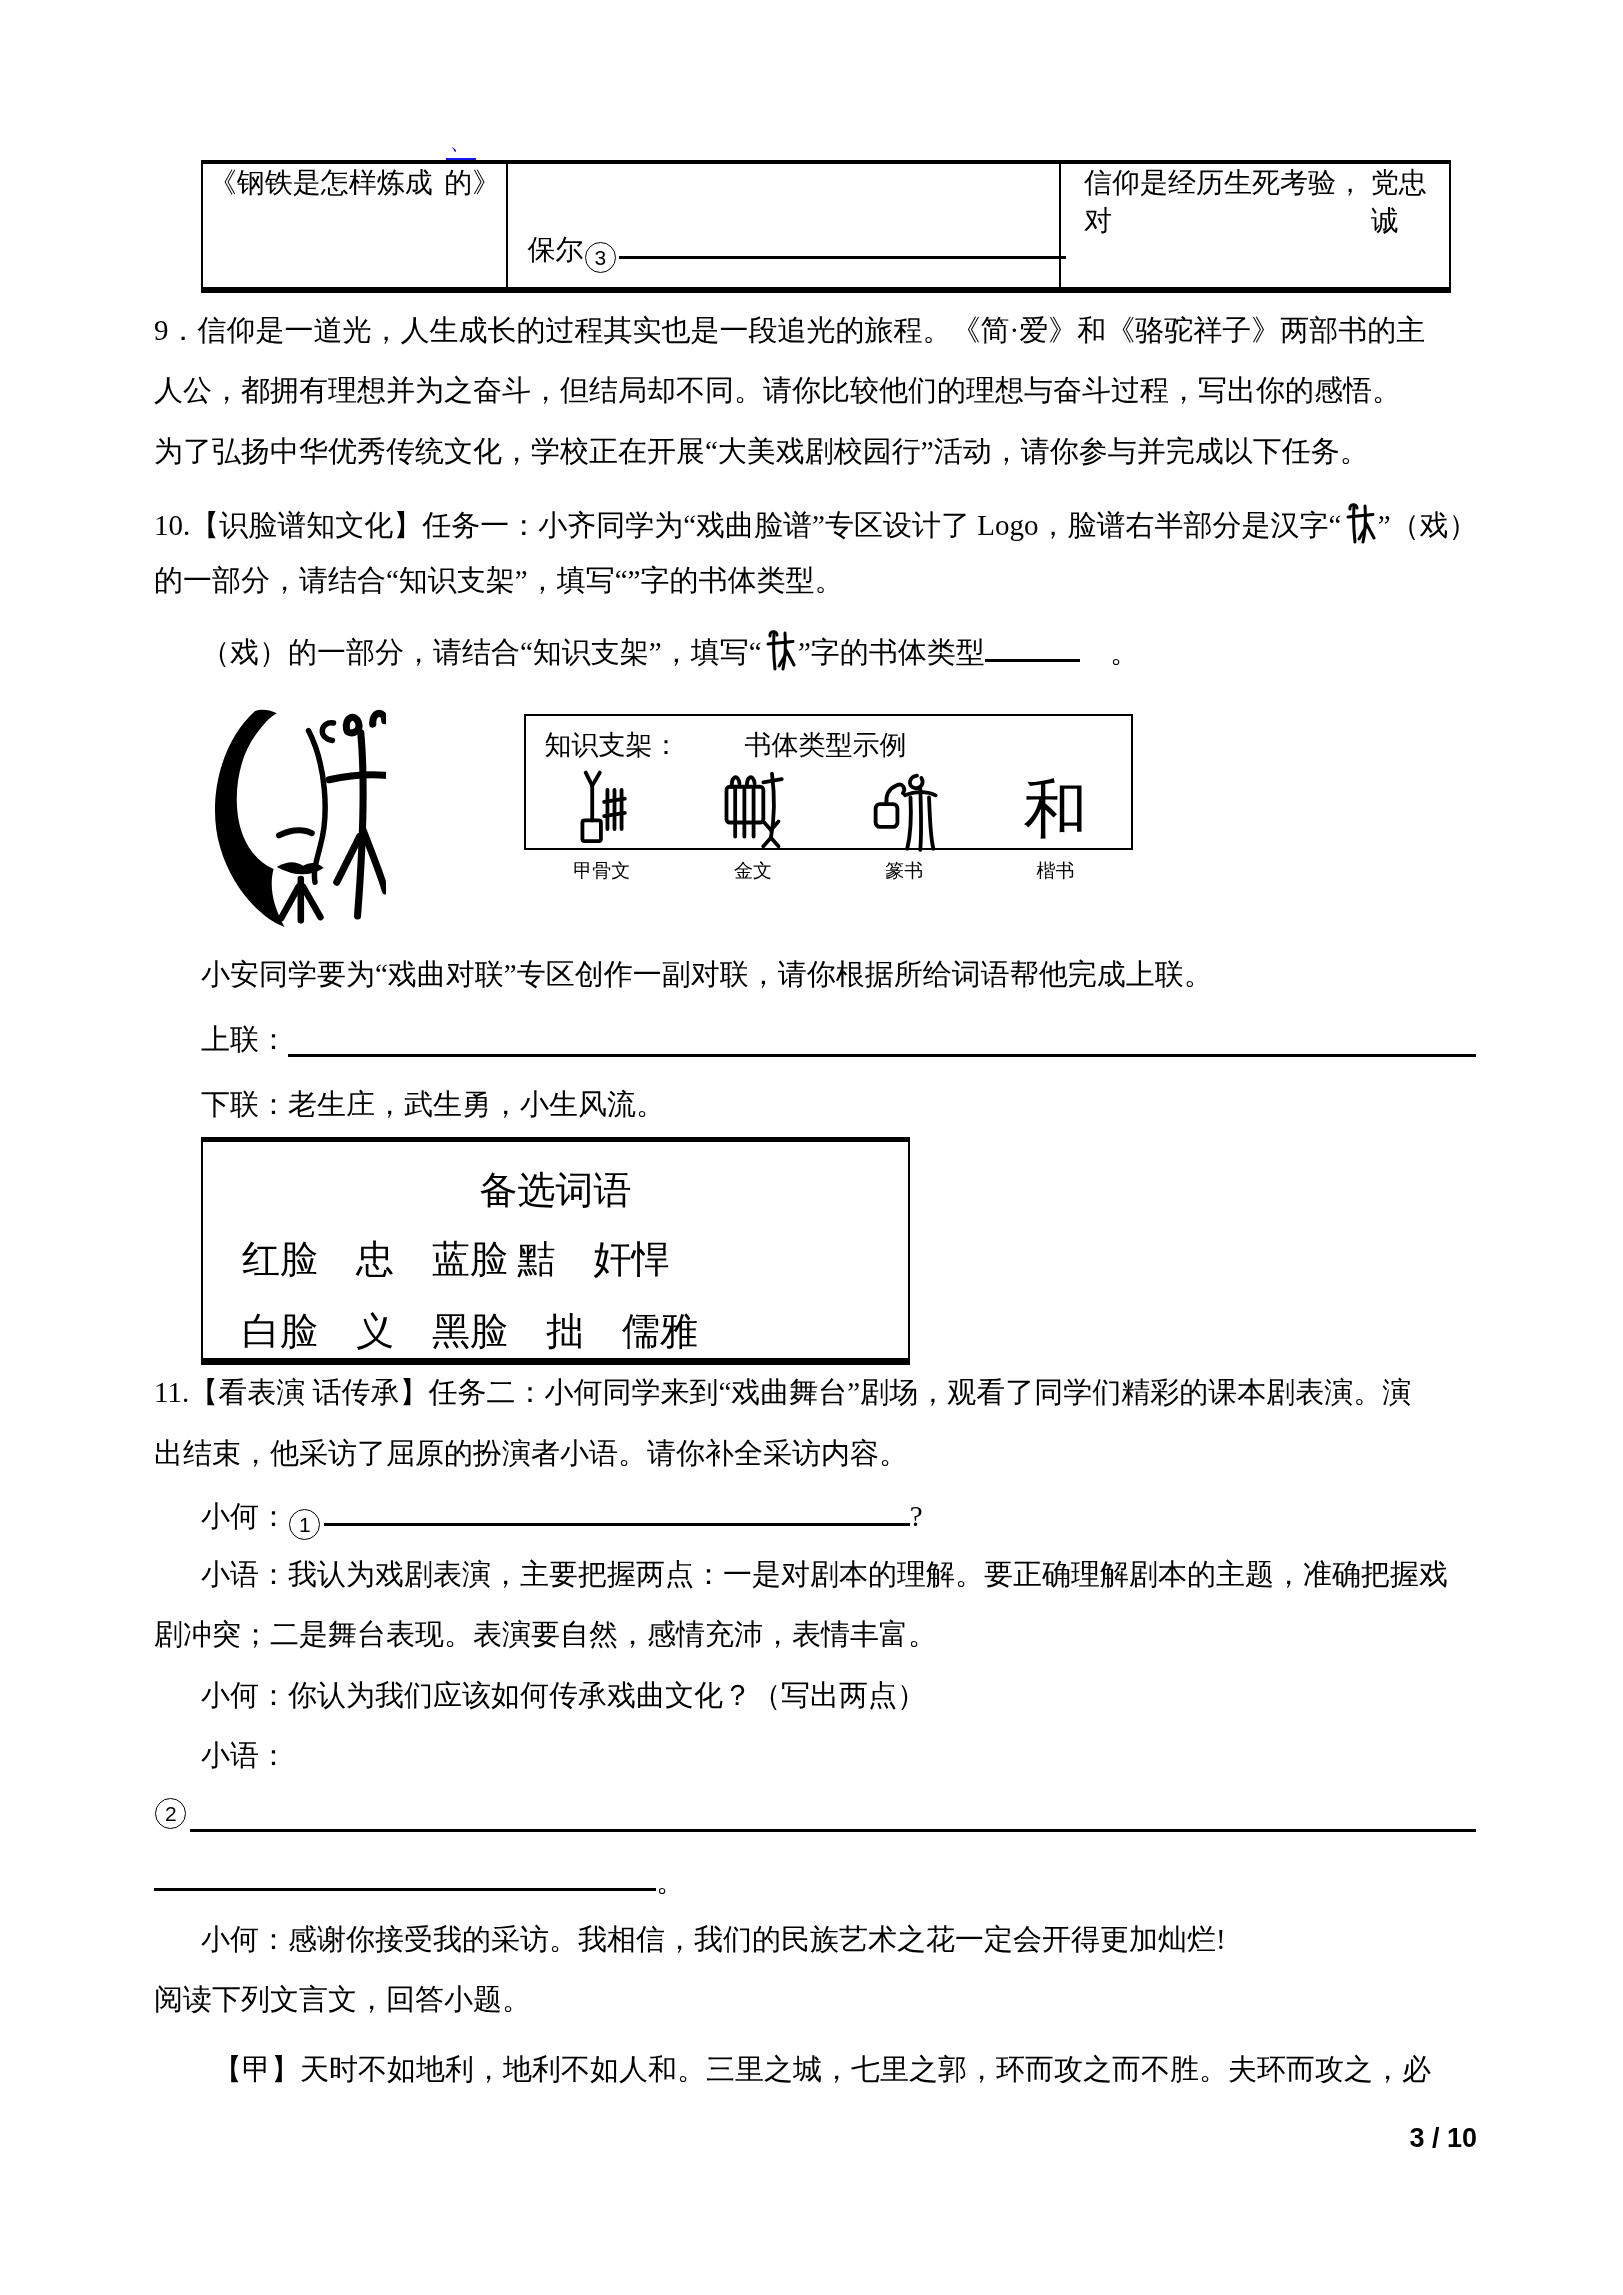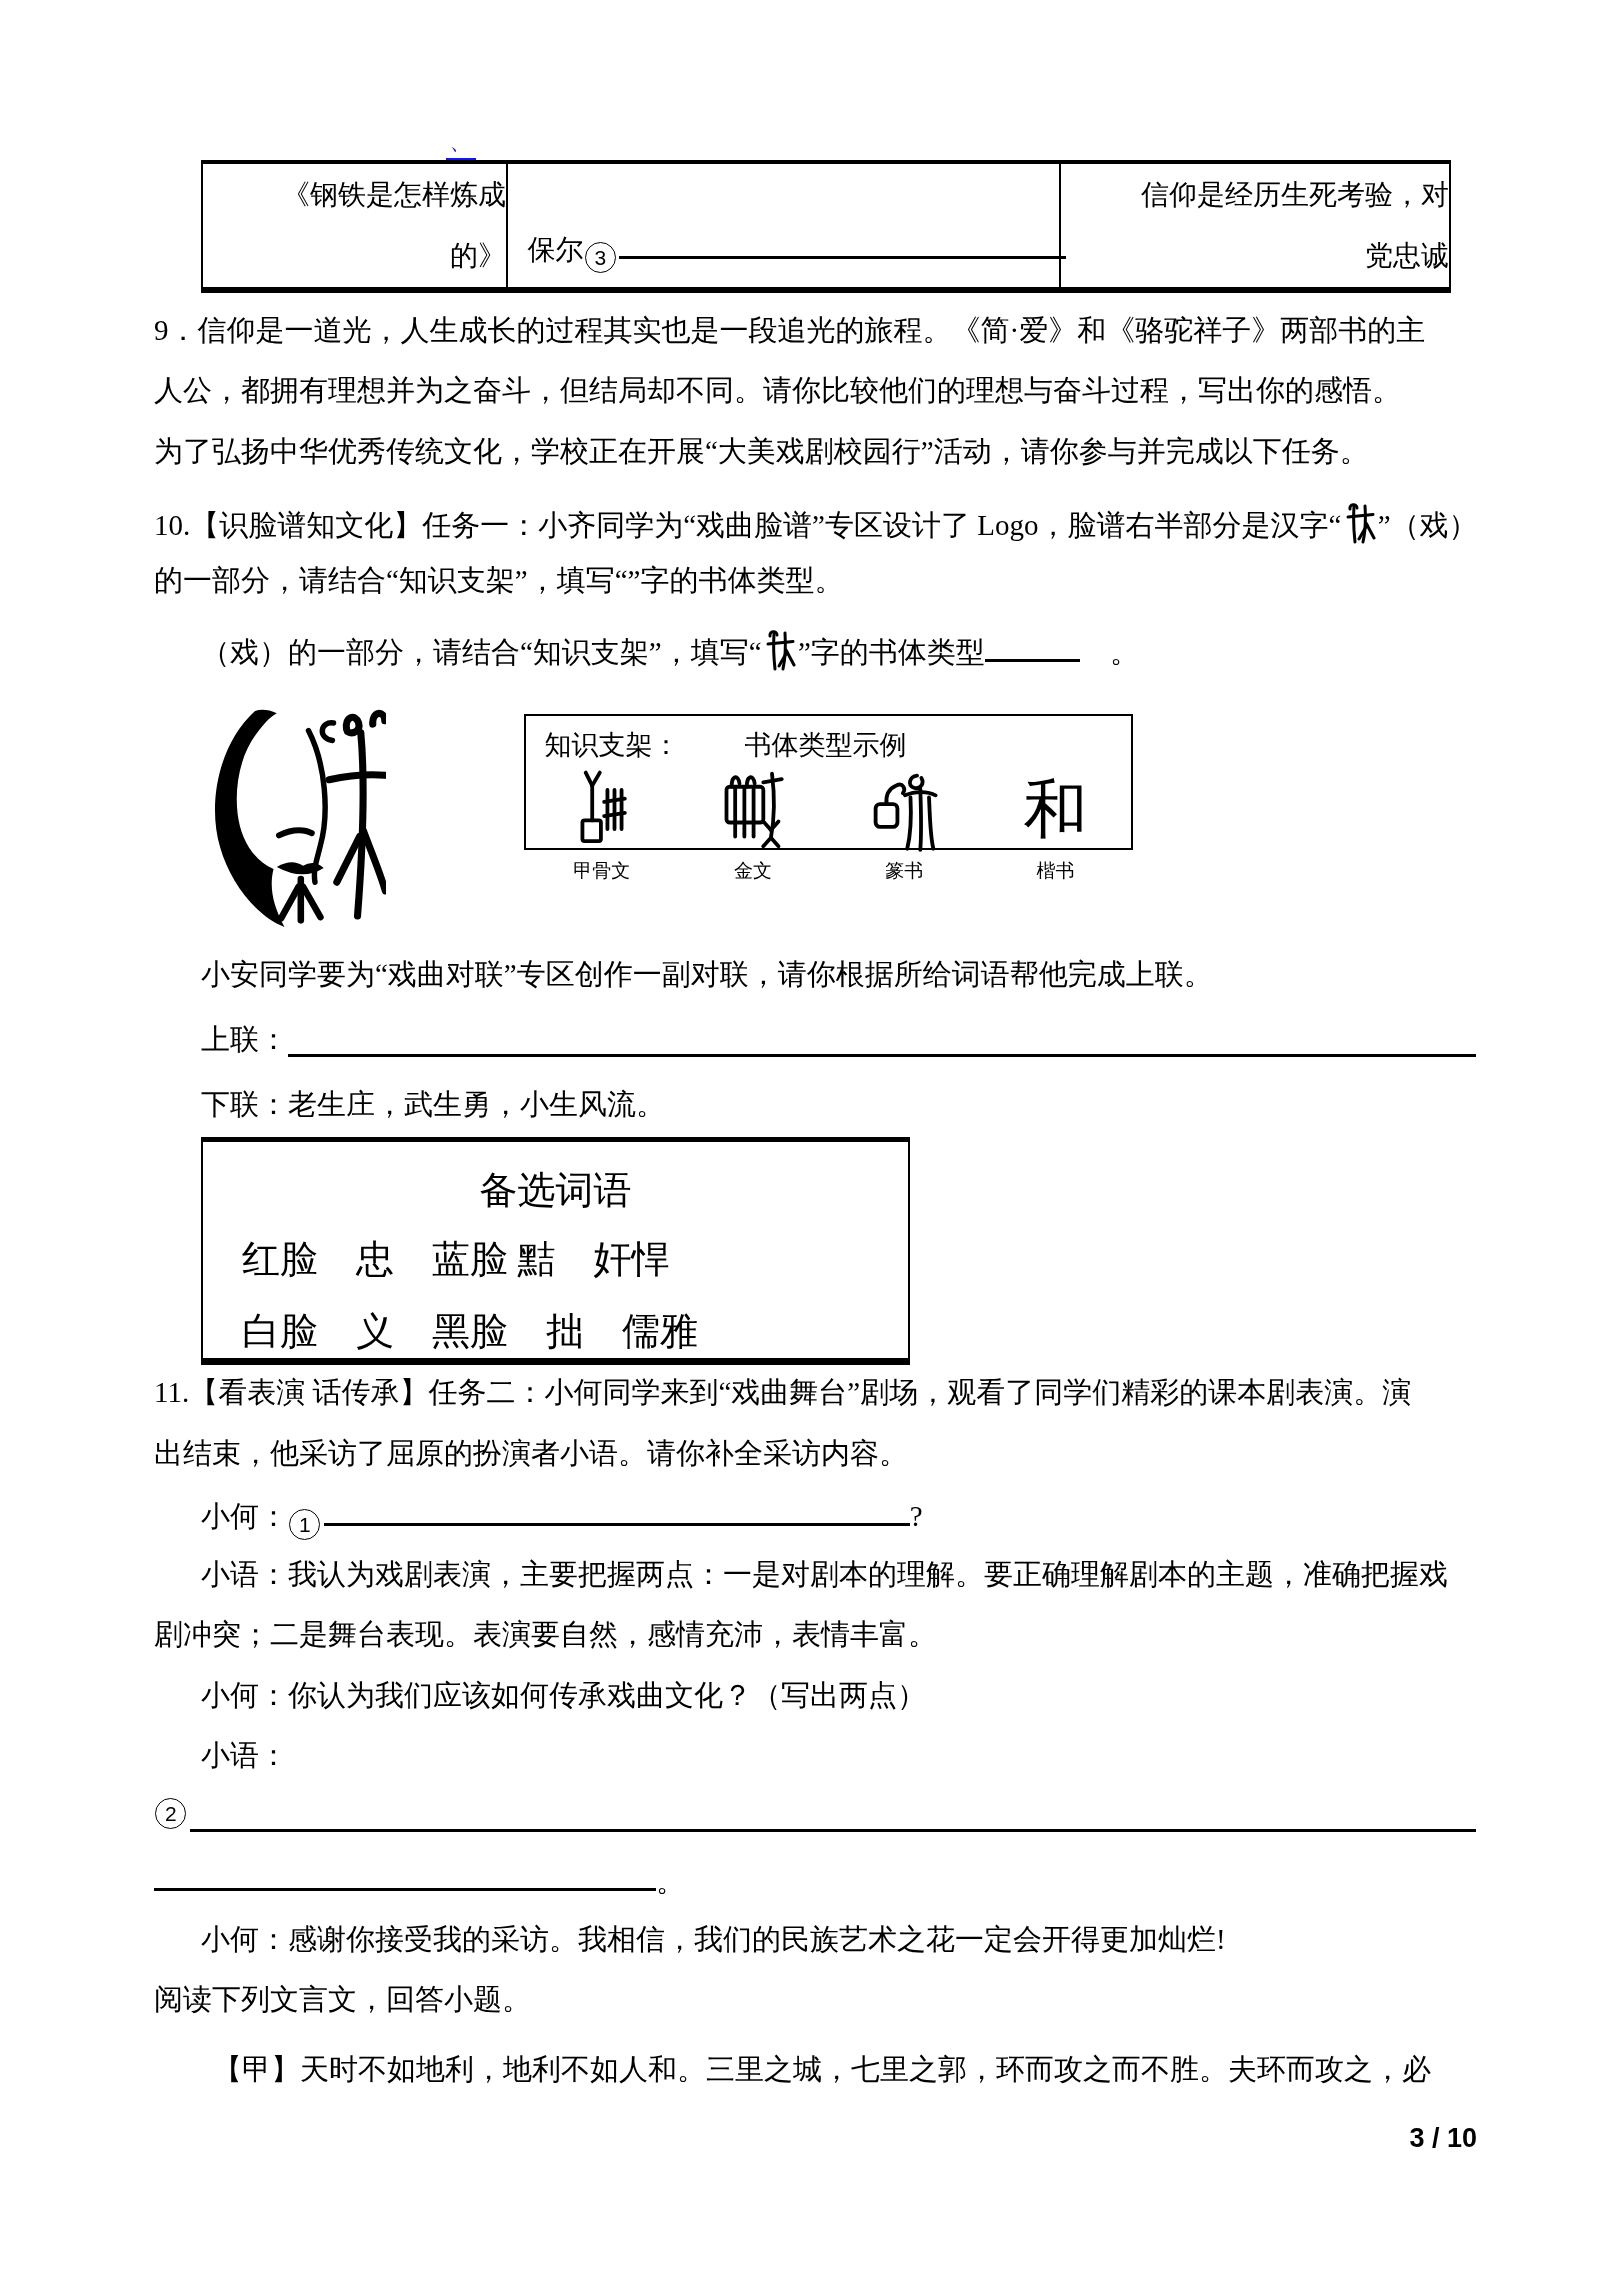--- a/index.html
+++ b/index.html
@@ -9,24 +9,24 @@
   .ul{display:inline-block;border-bottom:3.8px solid #000;height:28px;vertical-align:baseline;}
   .circ{display:inline-flex;align-items:center;justify-content:center;width:29.4px;height:29.4px;
         border:1.6px solid #000;border-radius:50%;font-size:21px;vertical-align:-5.5px;margin:0 3.3px 0 1.1px;
         font-family:"Liberation Sans","DejaVu Sans",sans-serif;}
   .stray{position:absolute;left:446px;top:126px;color:#1515ee;font-size:23px;
          border-bottom:2.7px solid #1515ee;padding:0 3.3px 1.1px 3.3px;}
   
   .tbl{position:absolute;left:201px;top:160px;width:1250px;height:133px;display:flex;
        border-top:4.9px solid #000;border-bottom:6px solid #000;border-left:2.2px solid #000;border-right:2.2px solid #000;
        box-sizing:border-box;font-size:28px;}
-  .tbl .c{box-sizing:border-box;height:100%;display:flex;flex-direction:column;justify-content:space-around;align-items:flex-end;}
+  .tbl .c{box-sizing:border-box;height:100%;display:flex;flex-direction:row;justify-content:space-around;}
   .c1{width:305px;border-right:2.2px solid #000;text-align:center;}
   .c2{width:553px;border-right:2.2px solid #000;position:relative;}
-  .c3{flex:1;padding-left:7px;}
+  .c3{flex:1;padding-left:23px;}
   .c2-inner{position:absolute;left:19.6px;top:64px;white-space:nowrap;}
   
   .kbox{position:absolute;left:524px;top:714px;width:609px;height:136px;border:2.7px solid #000;
         box-sizing:border-box;font-size:27px;}
   .kbox .hdr{position:absolute;left:18.5px;top:11px;white-space:nowrap;}
   .kbox .hdr .sp{display:inline-block;width:65px;}
   .kbox .grid{position:absolute;left:0;top:47px;width:100%;display:flex;}
   .kbox .col{flex:1;display:flex;flex-direction:column;align-items:center;}
   .kbox .gcell{height:92px;display:flex;align-items:center;justify-content:center;}
   .kbox .lbl{margin-top:3.3px;font-size:19px;}

